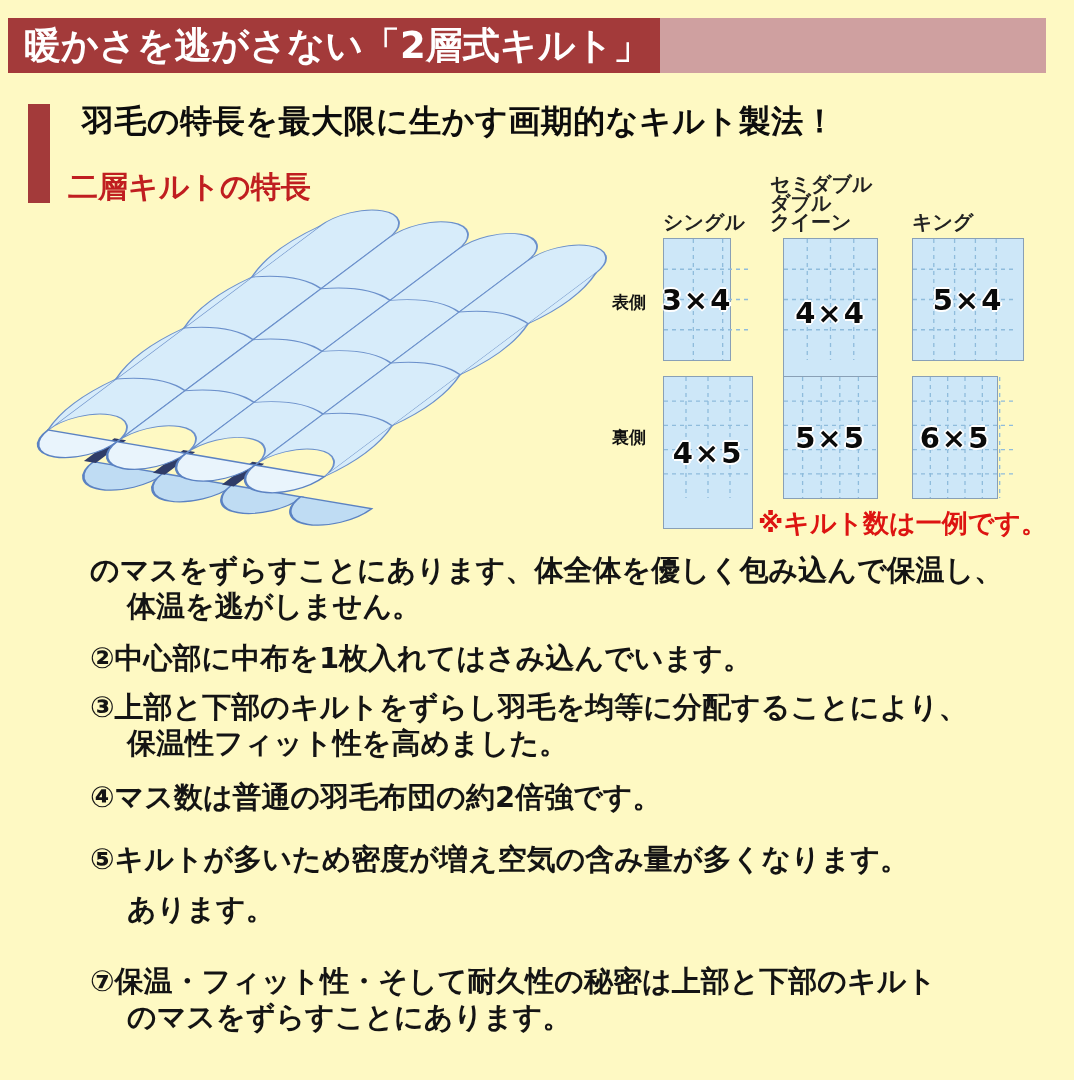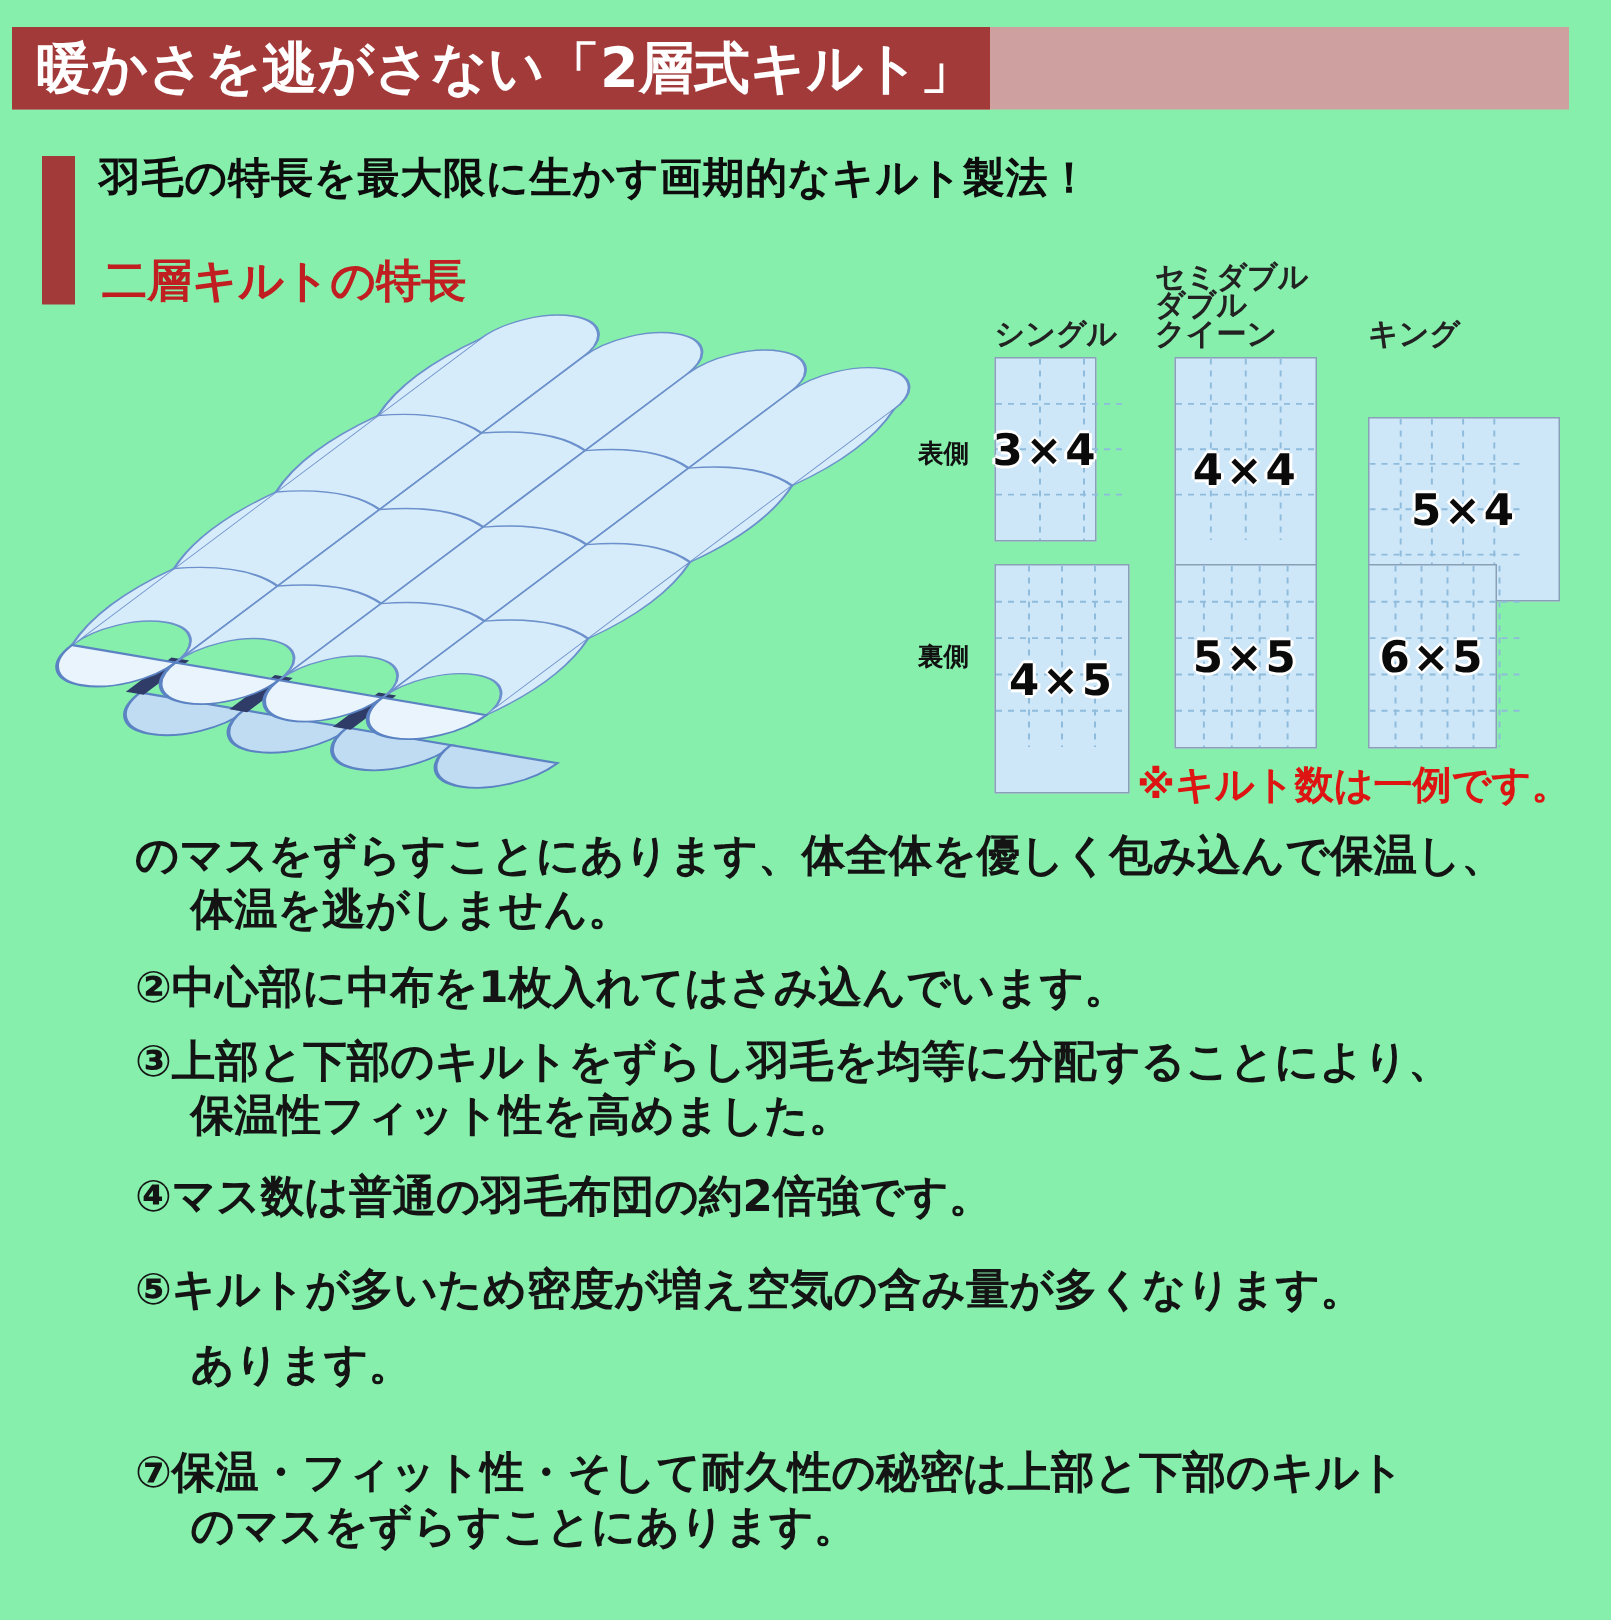--- a/index.html
+++ b/index.html
@@ -1,27 +1,27 @@
 <!DOCTYPE html>
 <html><head>
 <meta charset="utf-8">
 <style>
   html,body{margin:0;padding:0;background:#fff;}
-  .page{position:relative;width:1074px;height:1080px;background:#86efac;overflow:hidden;
+  .page{position:relative;width:1074px;height:1080px;background:#fef9c3;overflow:hidden;
         font-family:"DejaVu Sans","Liberation Sans",sans-serif;color:#111;}
 
   
   .banner{position:absolute;left:8px;top:18px;width:1038px;height:55px;background:#CFA0A0;}
   .banner-main{position:absolute;left:0;top:0;width:652px;height:55px;background:#A33A3A;
                display:flex;align-items:center;padding-left:16px;box-sizing:border-box;}
   .banner-title{color:#ffffff;font-size:37px;font-weight:900;white-space:nowrap;letter-spacing:0;}
 
   
   .accent-bar{position:absolute;left:28px;top:104px;width:22px;height:99px;background:#A33A3A;}
-  .page-heading{position:absolute;left:66px;top:100px;font-size:28px;font-weight:900;
+  .page-heading{position:absolute;left:82px;top:100px;font-size:32px;font-weight:900;
                 color:#0d0d0d;white-space:nowrap;letter-spacing:0.5px;}
   .section-subtitle{position:absolute;left:68px;top:167px;font-size:30px;font-weight:900;
                     color:#C01E20;white-space:nowrap;}
 
   
   .quilt{position:absolute;left:10px;top:205px;}
 
   
   .col-header{position:absolute;text-align:left;font-size:20px;font-weight:600;color:#222;
               line-height:19px;white-space:pre-line;}
@@ -130,21 +130,21 @@
       <svg width="93" height="121">
         <line x1="23.25" y1="0" x2="23.25" y2="121" stroke="#8FBCDC" stroke-width="1.3" stroke-dasharray="4 4"></line>
         <line x1="46.5" y1="0" x2="46.5" y2="121" stroke="#8FBCDC" stroke-width="1.3" stroke-dasharray="4 4"></line>
         <line x1="69.75" y1="0" x2="69.75" y2="121" stroke="#8FBCDC" stroke-width="1.3" stroke-dasharray="4 4"></line>
         <line x1="0" y1="30.25" x2="93" y2="30.25" stroke="#8FBCDC" stroke-width="1.3" stroke-dasharray="4 4"></line>
         <line x1="0" y1="60.5" x2="93" y2="60.5" stroke="#8FBCDC" stroke-width="1.3" stroke-dasharray="4 4"></line>
         <line x1="0" y1="90.75" x2="93" y2="90.75" stroke="#8FBCDC" stroke-width="1.3" stroke-dasharray="4 4"></line>
       </svg>
     <span class="cell-label">4×4</span>
   </div>
-  <div class="size-cell" style="left:912px;top:238px;width:128px;height:123px;margin-top:40px;">
+  <div class="size-cell" style="left:912px;top:238px;width:112px;height:123px;">
       <svg width="104" height="121">
         <line x1="20.8" y1="0" x2="20.8" y2="121" stroke="#8FBCDC" stroke-width="1.3" stroke-dasharray="4 4"></line>
         <line x1="41.6" y1="0" x2="41.6" y2="121" stroke="#8FBCDC" stroke-width="1.3" stroke-dasharray="4 4"></line>
         <line x1="62.4" y1="0" x2="62.4" y2="121" stroke="#8FBCDC" stroke-width="1.3" stroke-dasharray="4 4"></line>
         <line x1="83.2" y1="0" x2="83.2" y2="121" stroke="#8FBCDC" stroke-width="1.3" stroke-dasharray="4 4"></line>
         <line x1="0" y1="30.25" x2="104" y2="30.25" stroke="#8FBCDC" stroke-width="1.3" stroke-dasharray="4 4"></line>
         <line x1="0" y1="60.5" x2="104" y2="60.5" stroke="#8FBCDC" stroke-width="1.3" stroke-dasharray="4 4"></line>
         <line x1="0" y1="90.75" x2="104" y2="90.75" stroke="#8FBCDC" stroke-width="1.3" stroke-dasharray="4 4"></line>
       </svg>
     <span class="cell-label">5×4</span>

